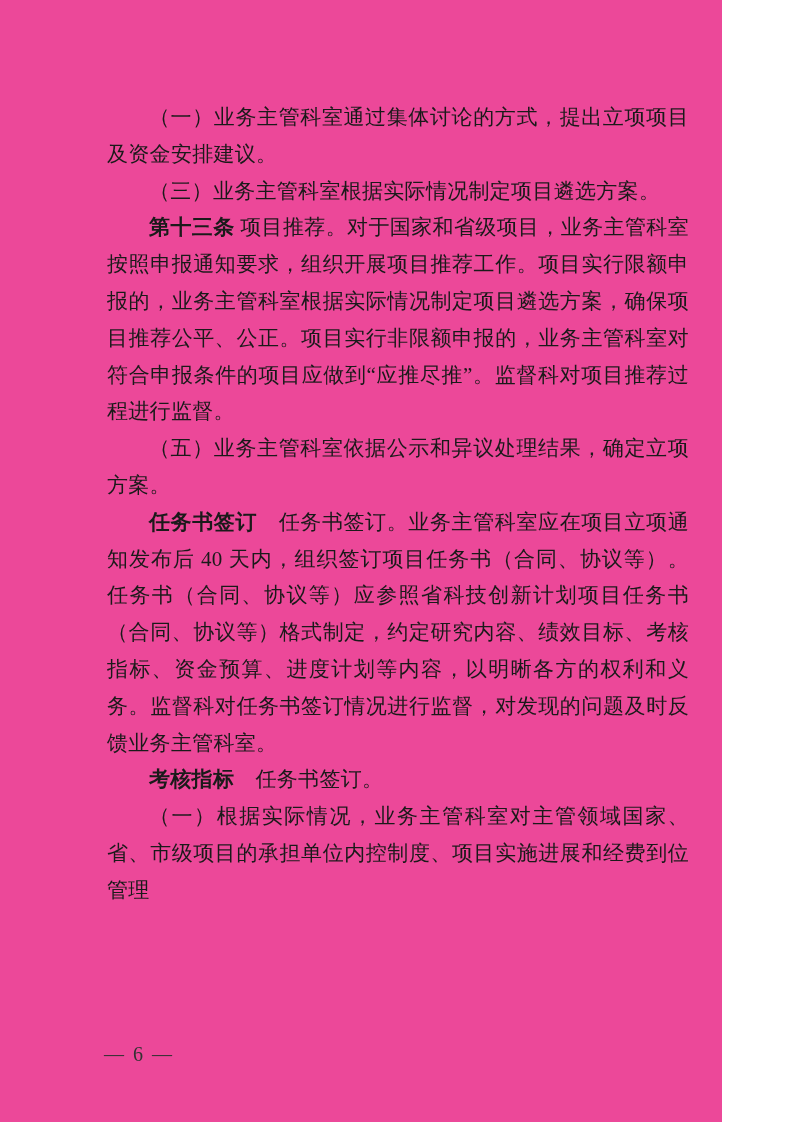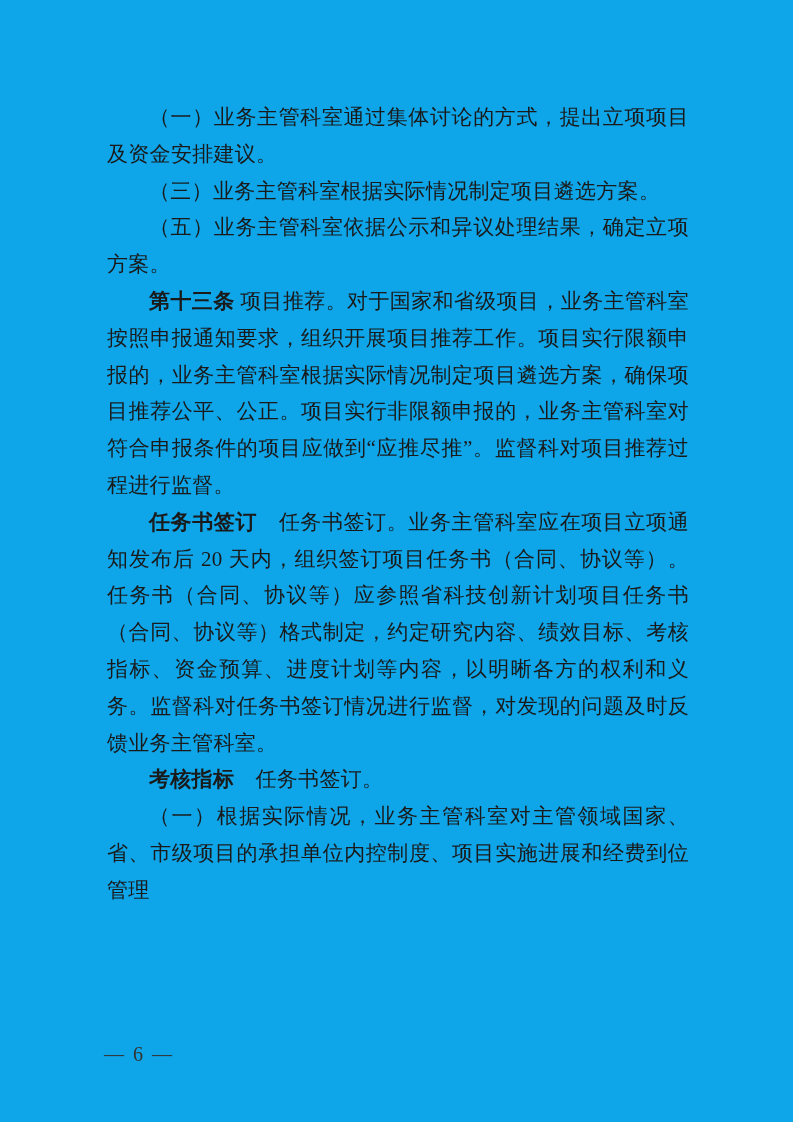--- a/index.html
+++ b/index.html
@@ -2,23 +2,23 @@
 <html><head>
 <meta charset="utf-8">
 <style>
   html, body {
     margin: 0;
     padding: 0;
     background: #ffffff;
   }
   .page {
     position: relative;
-    width: 793px;
+    width: 722px;
     height: 1122px;
-    background: #0ea5e9;
+    background: #ec4899;
     overflow: hidden;
     font-family: "Liberation Serif", "DejaVu Serif", serif;
     color: #1a1a1a;
   }
   .content {
     position: absolute;
     left: 107px;
     top: 99px;
     width: 582px;
   }
@@ -44,20 +44,20 @@
     color: #333333;
   }
 </style>
 </head>
 <body>
 
 <div class="page">
   <div class="content">
     <p class="para"><span class="article-head"></span><span>（一）业务主管科室通过集体讨论的方式，提出立项项目及资金安排建议。</span></p>
     <p class="para"><span class="article-head"></span><span>（三）业务主管科室根据实际情况制定项目遴选方案。</span></p>
+    <p class="para"><span class="article-head">第十三条</span><span> 项目推荐。对于国家和省级项目，业务主管科室按照申报通知要求，组织开展项目推荐工作。项目实行限额申报的，业务主管科室根据实际情况制定项目遴选方案，确保项目推荐公平、公正。项目实行非限额申报的，业务主管科室对符合申报条件的项目应做到“应推尽推”。监督科对项目推荐过程进行监督。</span></p>
     <p class="para"><span class="article-head"></span><span>（五）业务主管科室依据公示和异议处理结果，确定立项方案。</span></p>
-    <p class="para"><span class="article-head">第十三条</span><span> 项目推荐。对于国家和省级项目，业务主管科室按照申报通知要求，组织开展项目推荐工作。项目实行限额申报的，业务主管科室根据实际情况制定项目遴选方案，确保项目推荐公平、公正。项目实行非限额申报的，业务主管科室对符合申报条件的项目应做到“应推尽推”。监督科对项目推荐过程进行监督。</span></p>
-    <p class="para"><span class="article-head">任务书签订</span><span>　任务书签订。业务主管科室应在项目立项通知发布后 20 天内，组织签订项目任务书（合同、协议等）。任务书（合同、协议等）应参照省科技创新计划项目任务书（合同、协议等）格式制定，约定研究内容、绩效目标、考核指标、资金预算、进度计划等内容，以明晰各方的权利和义务。监督科对任务书签订情况进行监督，对发现的问题及时反馈业务主管科室。</span></p>
+    <p class="para"><span class="article-head">任务书签订</span><span>　任务书签订。业务主管科室应在项目立项通知发布后 40 天内，组织签订项目任务书（合同、协议等）。任务书（合同、协议等）应参照省科技创新计划项目任务书（合同、协议等）格式制定，约定研究内容、绩效目标、考核指标、资金预算、进度计划等内容，以明晰各方的权利和义务。监督科对任务书签订情况进行监督，对发现的问题及时反馈业务主管科室。</span></p>
     <p class="para"><span class="article-head">考核指标</span><span>　任务书签订。</span></p>
     <p class="para"><span class="article-head"></span><span>（一）根据实际情况，业务主管科室对主管领域国家、省、市级项目的承担单位内控制度、项目实施进展和经费到位管理</span></p>
   </div>
   <div class="footer">— 6 —</div>
 </div>
 
 </body></html>

